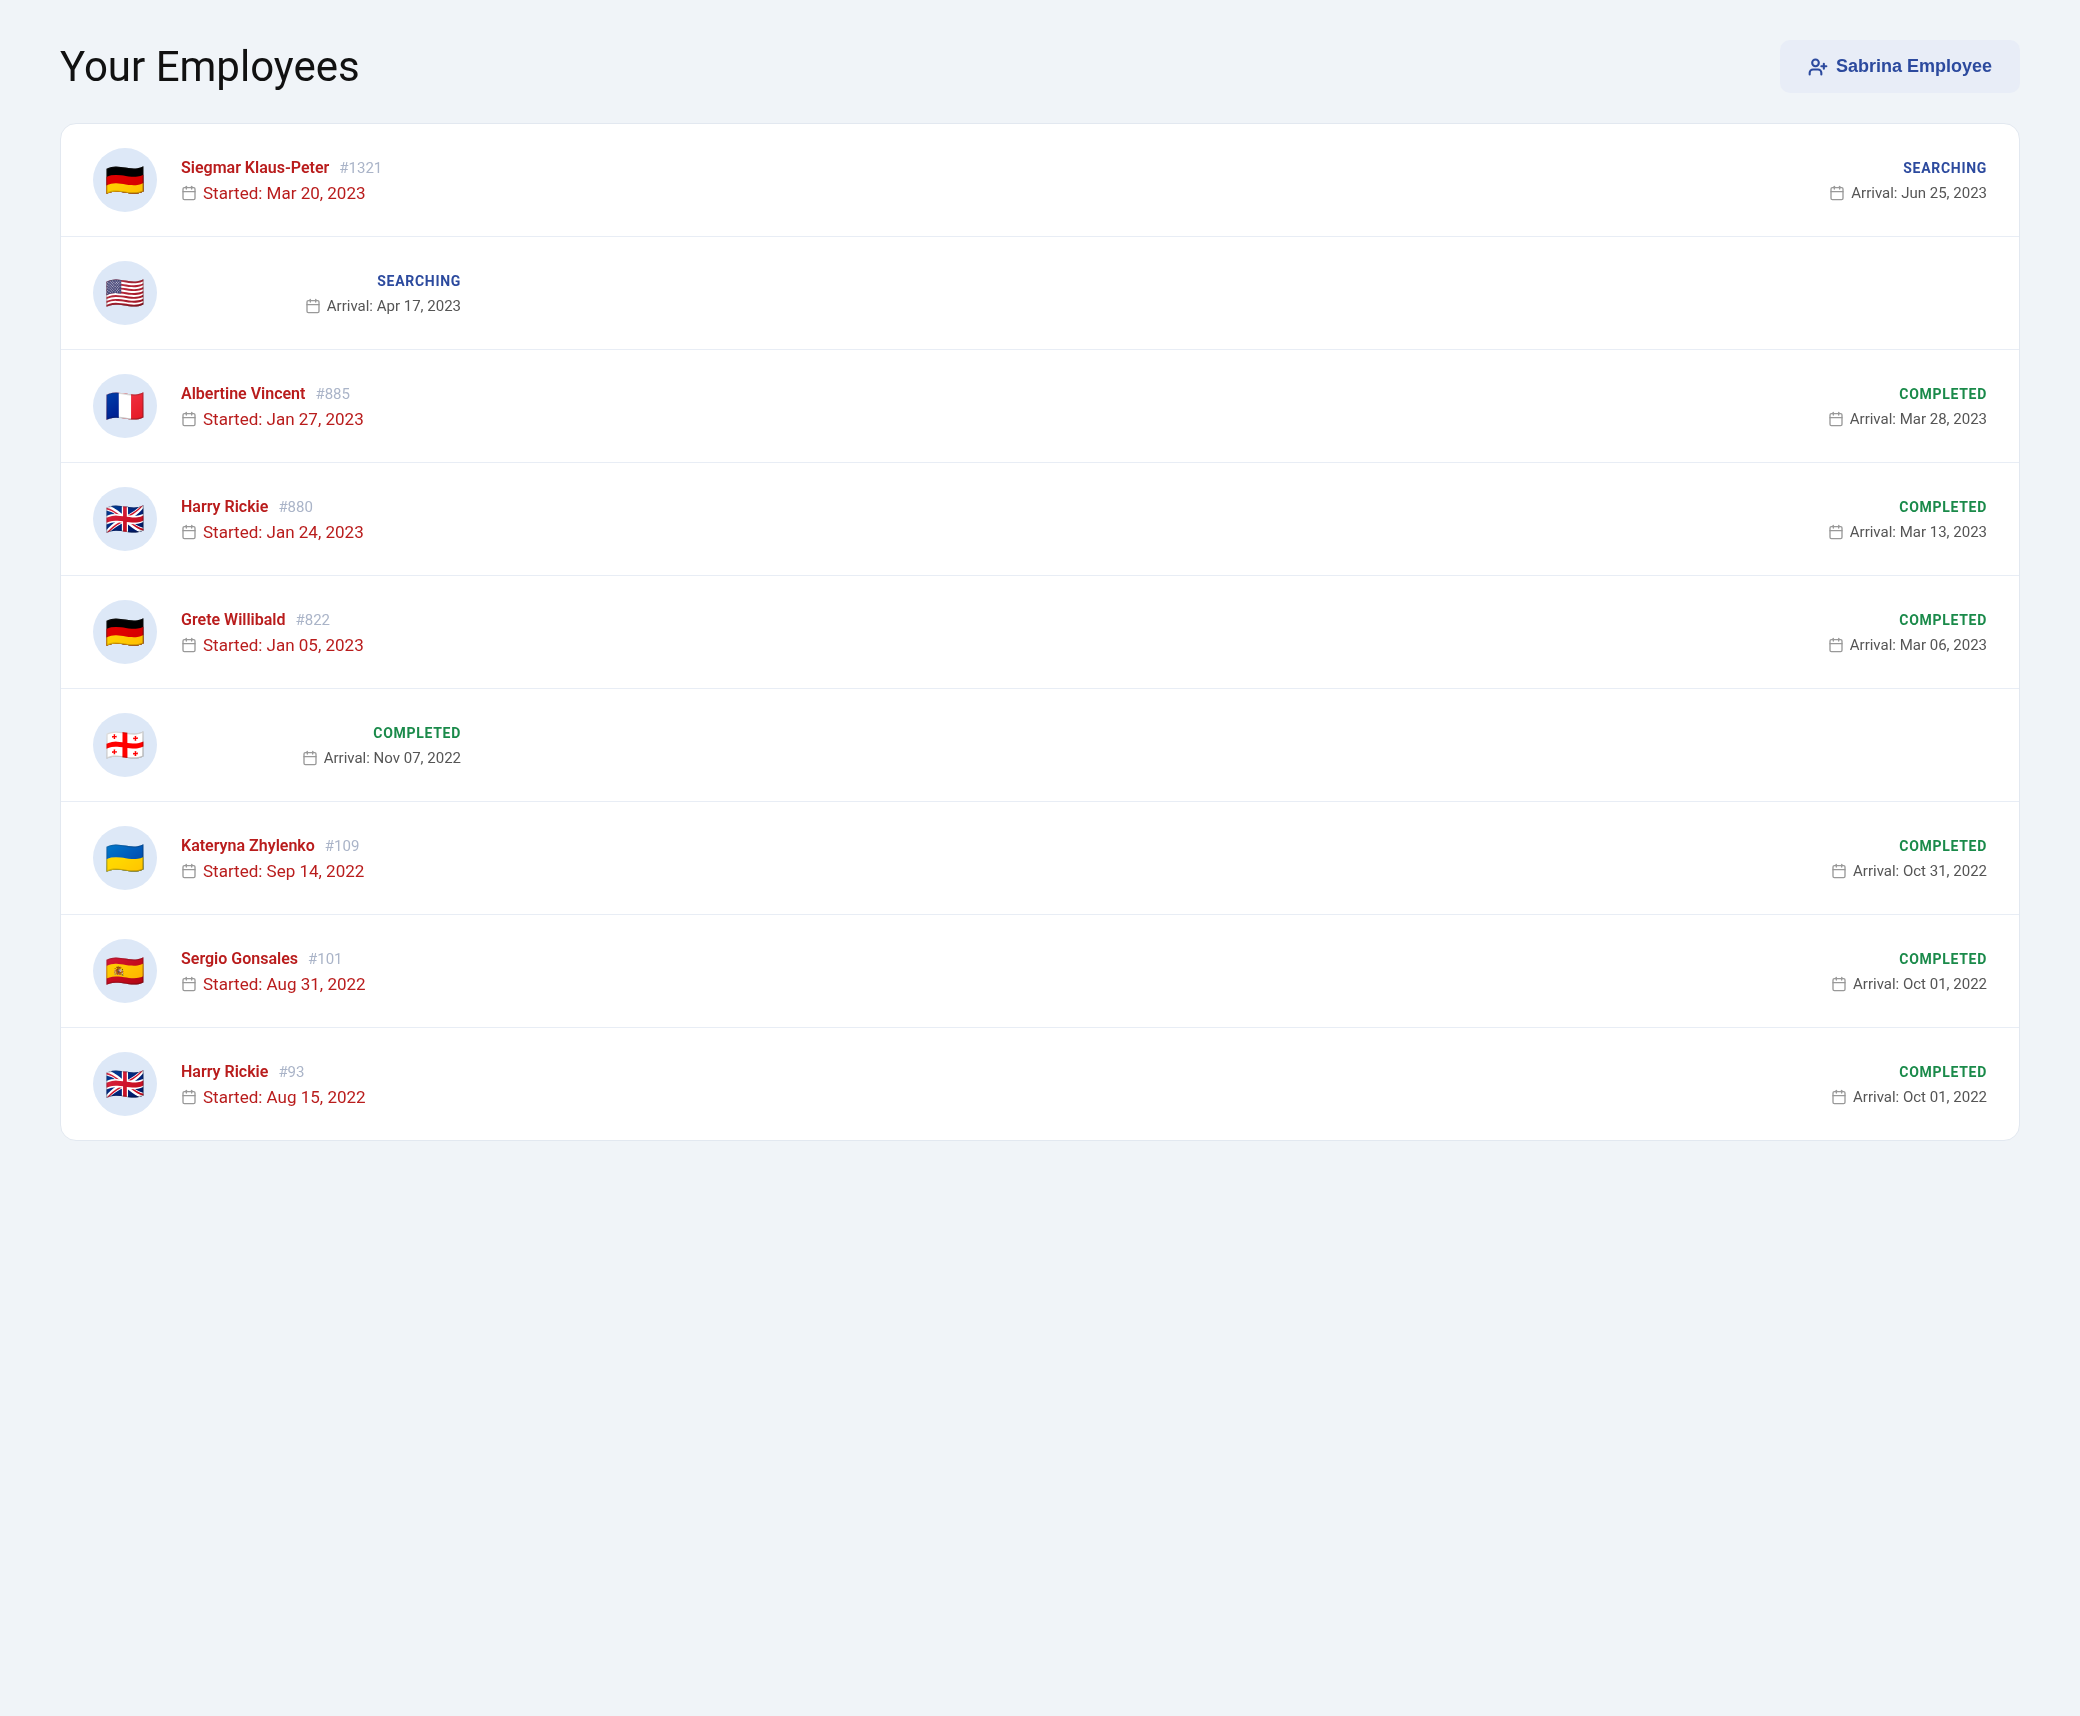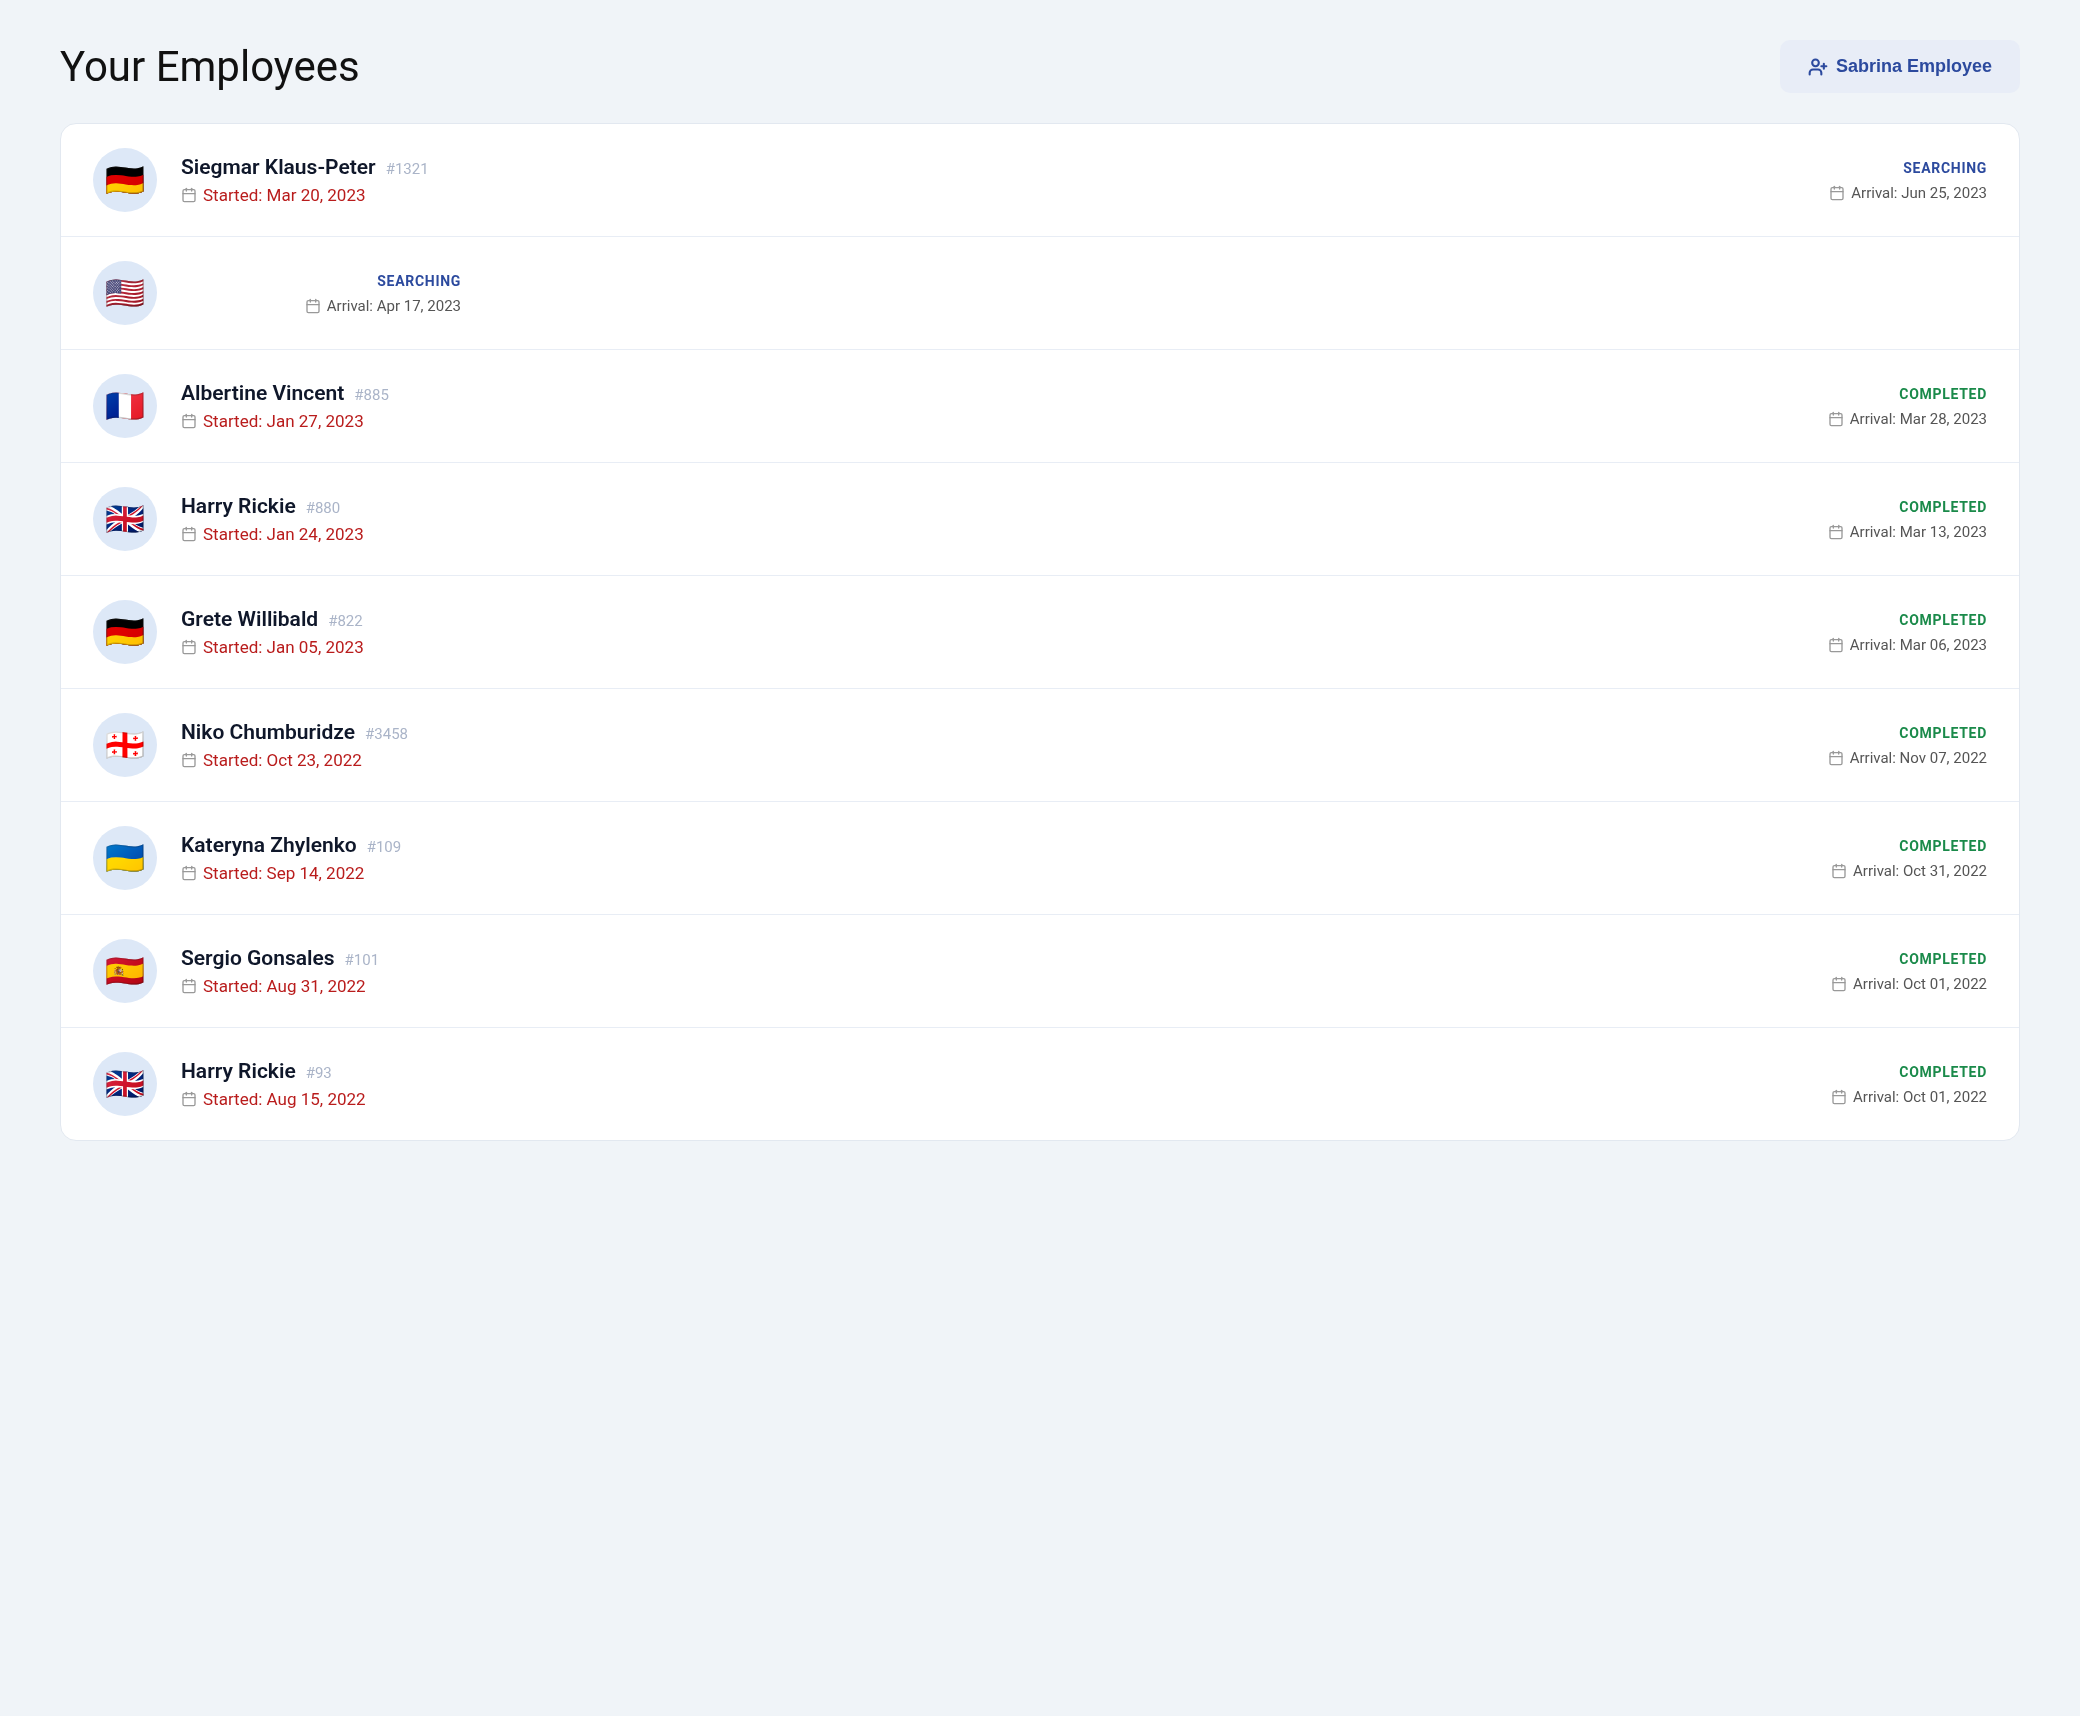--- a/index.html
+++ b/index.html
@@ -79,23 +79,23 @@
     }
 
     .employee-name-row {
       display: flex;
       align-items: baseline;
       gap: 10px;
       margin-bottom: 6px;
     }
 
     .employee-name {
-      font-size: 21px;
+      font-size: 16px;
       font-weight: 600;
-      color: #0f172a;
+      color: #b91c1c;
     }
 
     .employee-id {
       font-size: 15px;
       color: #aab4c8;
       font-weight: 400;
     }
 
     .employee-started {
       display: flex;
@@ -289,35 +289,20 @@
             <line x1="16" y1="2" x2="16" y2="6"></line>
             <line x1="8" y1="2" x2="8" y2="6"></line>
             <line x1="3" y1="10" x2="21" y2="10"></line>
           </svg>
           Arrival: Mar 06, 2023
         </div>
       </div>
     </div>
     <div class="employee-row">
       <div class="flag-avatar">🇬🇪</div>
-      <div class="employee-info">
-        <div class="employee-name-row">
-          <span class="employee-name">Niko Chumburidze</span>
-          <span class="employee-id">#3458</span>
-        </div>
-        <div class="employee-started">
-          <svg class="calendar-svg" viewBox="0 0 24 24" fill="none" stroke="#999" stroke-width="2" stroke-linecap="round" stroke-linejoin="round">
-            <rect x="3" y="4" width="18" height="18" rx="2" ry="2"></rect>
-            <line x1="16" y1="2" x2="16" y2="6"></line>
-            <line x1="8" y1="2" x2="8" y2="6"></line>
-            <line x1="3" y1="10" x2="21" y2="10"></line>
-          </svg>
-          Started: Oct 23, 2022
-        </div>
-      </div>
       <div class="employee-status-section">
         <div class="status-badge status-completed">COMPLETED</div>
         <div class="arrival-info">
           <svg class="calendar-svg" viewBox="0 0 24 24" fill="none" stroke="#999" stroke-width="2" stroke-linecap="round" stroke-linejoin="round">
             <rect x="3" y="4" width="18" height="18" rx="2" ry="2"></rect>
             <line x1="16" y1="2" x2="16" y2="6"></line>
             <line x1="8" y1="2" x2="8" y2="6"></line>
             <line x1="3" y1="10" x2="21" y2="10"></line>
           </svg>
           Arrival: Nov 07, 2022

